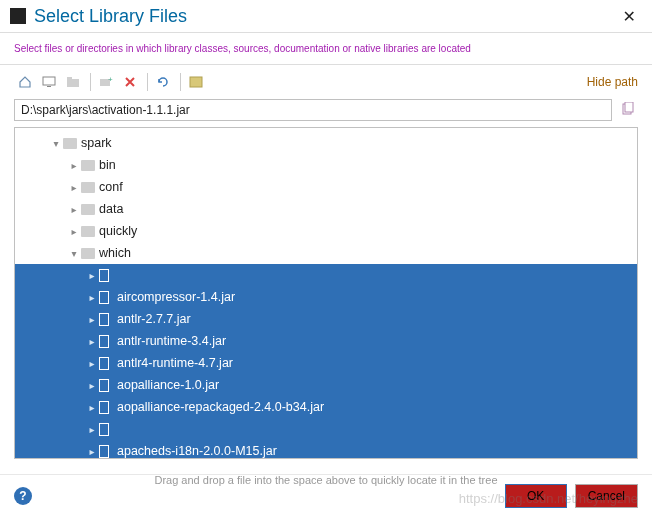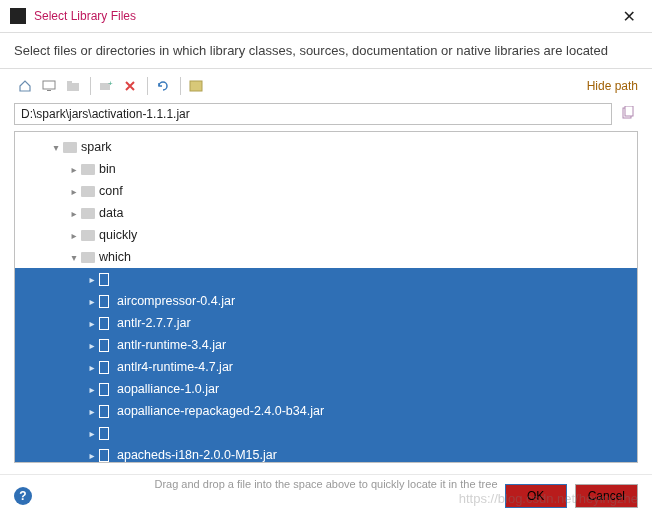--- a/index.html
+++ b/index.html
@@ -1,21 +1,21 @@
 <!DOCTYPE html>
 <html><head>
 <meta charset="utf-8">
 <style>
 * { margin: 0; padding: 0; box-sizing: border-box; font-family: "Segoe UI", Tahoma, sans-serif; }
 body { background: #fff; width: 652px; height: 516px; overflow: hidden; position: relative; }
 .title-bar { height: 33px; display: flex; align-items: center; padding: 0 10px; border-bottom: 1px solid #ddd; }
 .title-bar .app-icon { width: 16px; height: 16px; background: #222; display: inline-block; margin-right: 8px; }
-.title-bar .title { font-size: 12px; color: #be185d; flex: 1; }
+.title-bar .title { font-size: 18px; color: #0369a1; flex: 1; }
 .title-bar .close { font-size: 16px; color: #222; cursor: pointer; padding: 0 6px; }
-.desc { padding: 10px 14px; font-size: 13px; color: #404040; border-bottom: 1px solid #ddd; }
+.desc { padding: 10px 14px; font-size: 10px; color: #a21caf; border-bottom: 1px solid #ddd; }
 .toolbar { display: flex; align-items: center; padding: 6px 14px; height: 34px; }
 .tb-btn { width: 22px; height: 22px; display: inline-flex; align-items: center; justify-content: center; margin-right: 2px; cursor: pointer; }
 .tb-sep { width: 1px; height: 18px; background: #ccc; margin: 0 4px; }
 .hide-path { margin-left: auto; color: #a16207; font-size: 12px; cursor: pointer; }
 .path-row { display: flex; align-items: flex-start; padding: 0 14px 6px 14px; }
 .path-input { flex: 1; border: 1px solid #c0c0c0; height: 22px; font-size: 12px; padding: 0 6px; color: #222; }
 .copy-btn { width: 20px; height: 20px; margin-left: 6px; cursor: pointer; display: flex; align-items: center; justify-content: center; }
 .tree-wrap { margin: 0 14px; border: 1px solid #c0c0c0; height: 332px; overflow-y: auto; overflow-x: hidden; position: relative; background: #fff; }
 .tree { font-size: 12.5px; color: #222; padding: 4px 0; }
 .node { display: flex; align-items: center; height: 22px; white-space: nowrap; }
@@ -155,21 +155,21 @@
         <span class="arrow">▸</span>
         <span class="icon">
           <span class="jar-icon"></span>
         </span>
       </div>
       <div class="node indent-3 sel-block">
         <span class="arrow">▸</span>
         <span class="icon">
           <span class="jar-icon"></span>
         </span>
-        <span class="label">aircompressor-0.4.jar</span>
+        <span class="label">aircompressor-1.4.jar</span>
       </div>
       <div class="node indent-3 sel-block">
         <span class="arrow">▸</span>
         <span class="icon">
           <span class="jar-icon"></span>
         </span>
         <span class="label">antlr-2.7.7.jar</span>
       </div>
       <div class="node indent-3 sel-block">
         <span class="arrow">▸</span>

